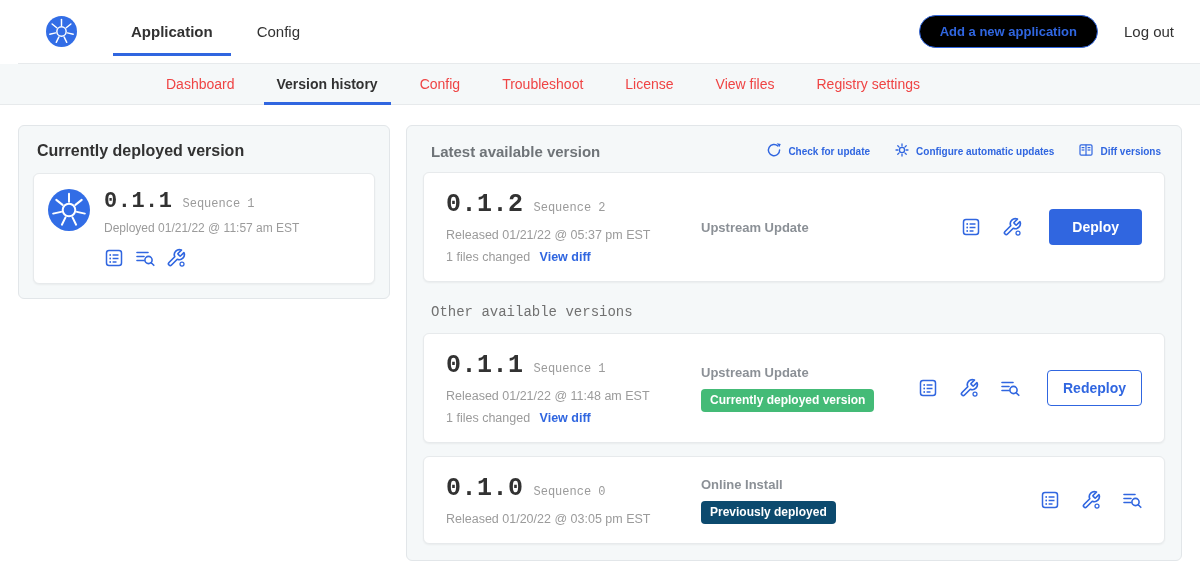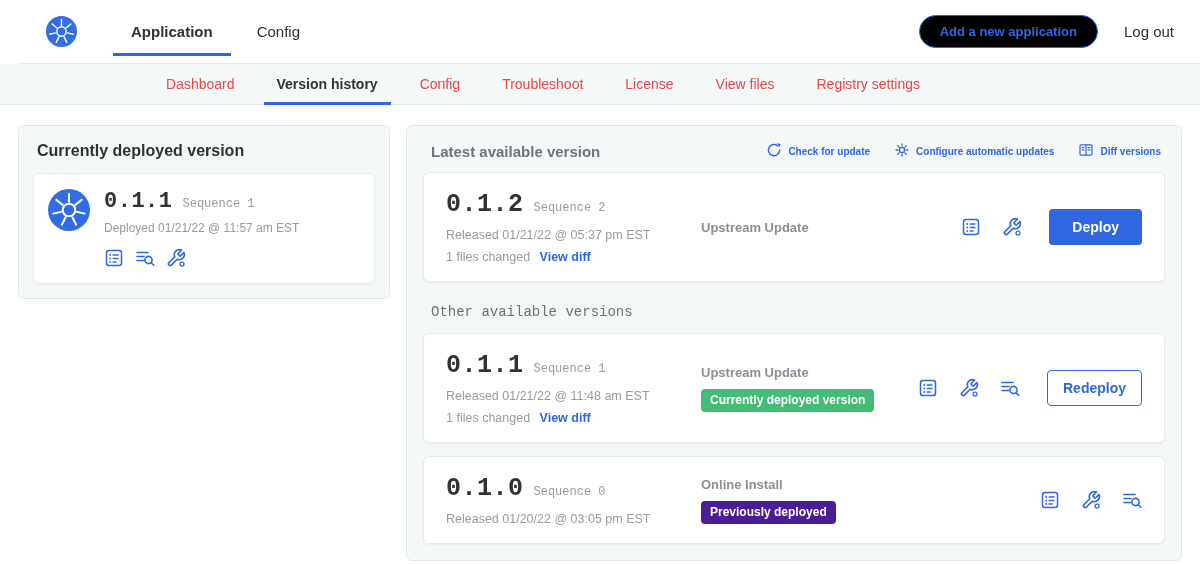--- a/index.html
+++ b/index.html
@@ -65,21 +65,21 @@
   .vc-left { width:255px; flex-shrink:0; }
   .vc-left .version-big { font-size:25px; }
   .vc-left .meta { font-size:12.5px; margin-top:9px; }
   .files { font-size:12.5px; color:#9b9b9b; margin-top:8px; }
   .view-diff { color:#3066e0; font-weight:bold; margin-left:6px; cursor:pointer; }
   .vc-mid { flex:1; padding-right:10px; }
   .source { font-size:13px; font-weight:bold; color:#8b9096; }
   .badge { display:inline-block; margin-top:9px; padding:4px 9px 5px; border-radius:4px;
     color:#fff; font-size:12px; font-weight:bold; }
   .badge.green { background:#44bb77; }
-  .badge.gray  { background:#4c1d95; }
+  .badge.gray  { background:#0c4a6e; }
   .vc-right { display:flex; align-items:center; gap:21px; flex-shrink:0; }
 
   .deploy-btn { background:#3066e0; color:#fff; border:none; border-radius:4px;
     font-size:14px; font-weight:bold; padding:10px 23px; cursor:pointer; margin-left:6px;
     font-family:"Liberation Sans", sans-serif; }
   .redeploy-btn { background:#fff; color:#3066e0; border:1px solid #3066e0; border-radius:4px;
     font-size:14px; font-weight:bold; padding:9px 15px; cursor:pointer; margin-left:6px;
     font-family:"Liberation Sans", sans-serif; }
 
   .other-title { font-size:14px; color:#717171; margin:22px 6px 13px 8px;font-family:Liberation Mono, monospace; }

